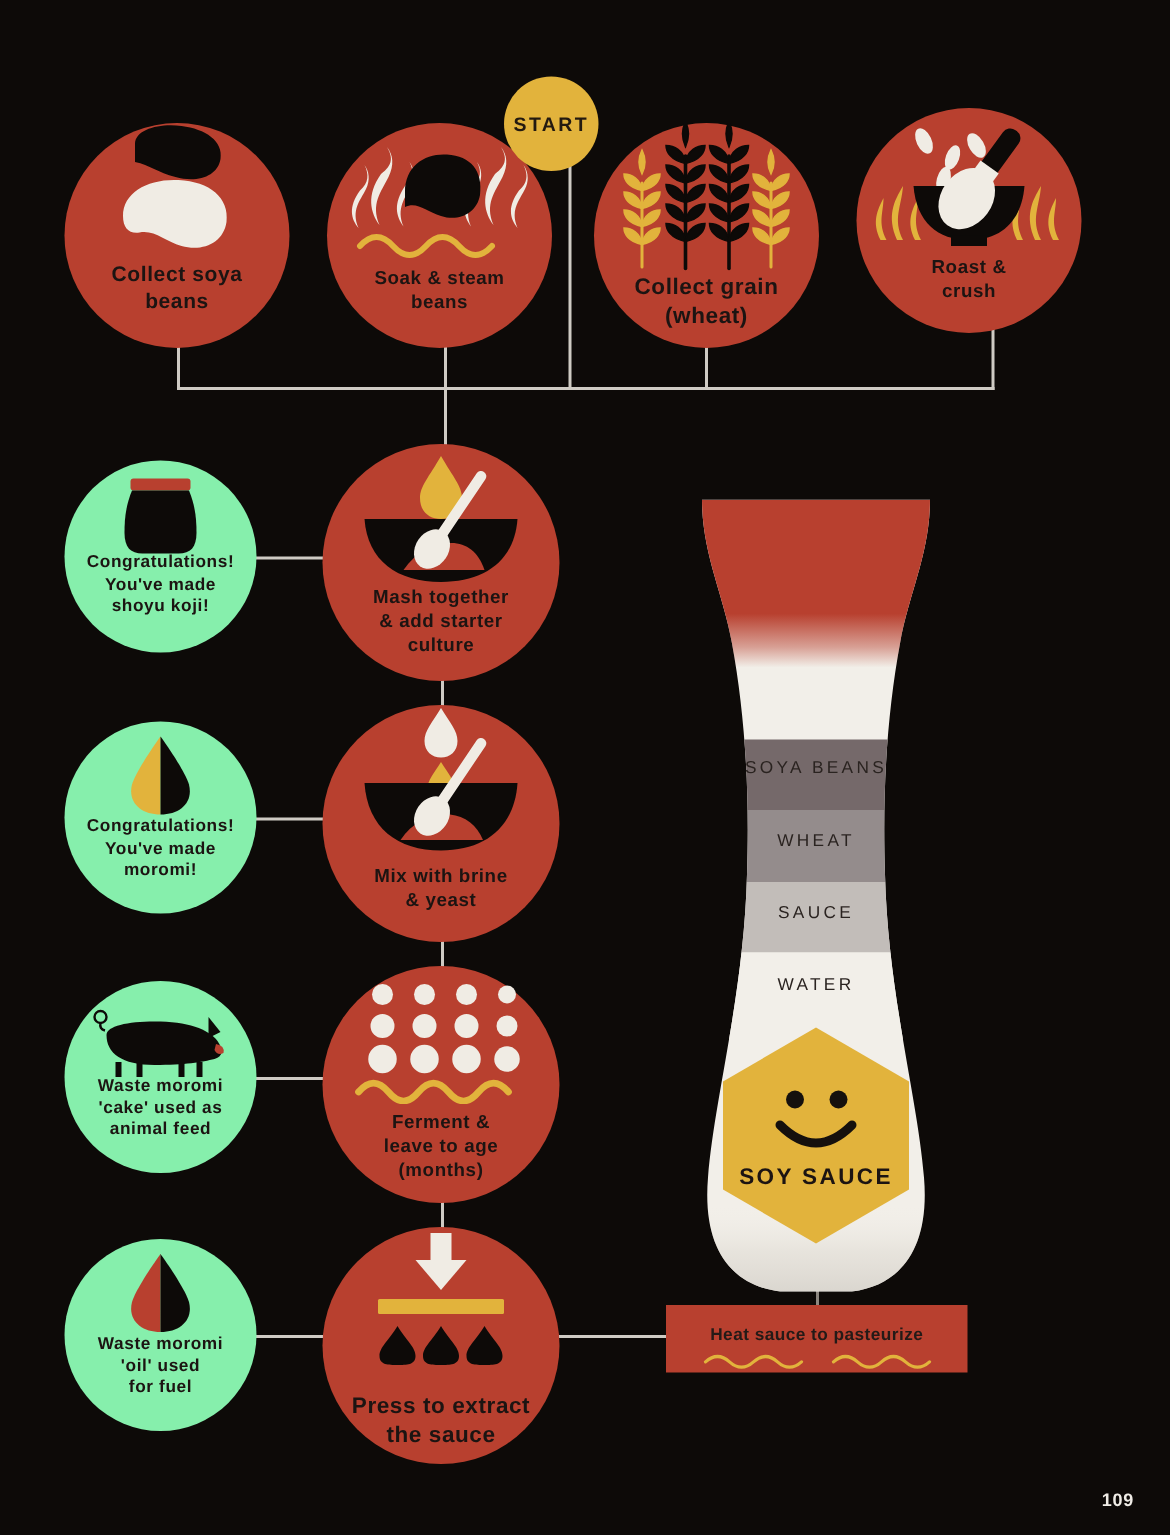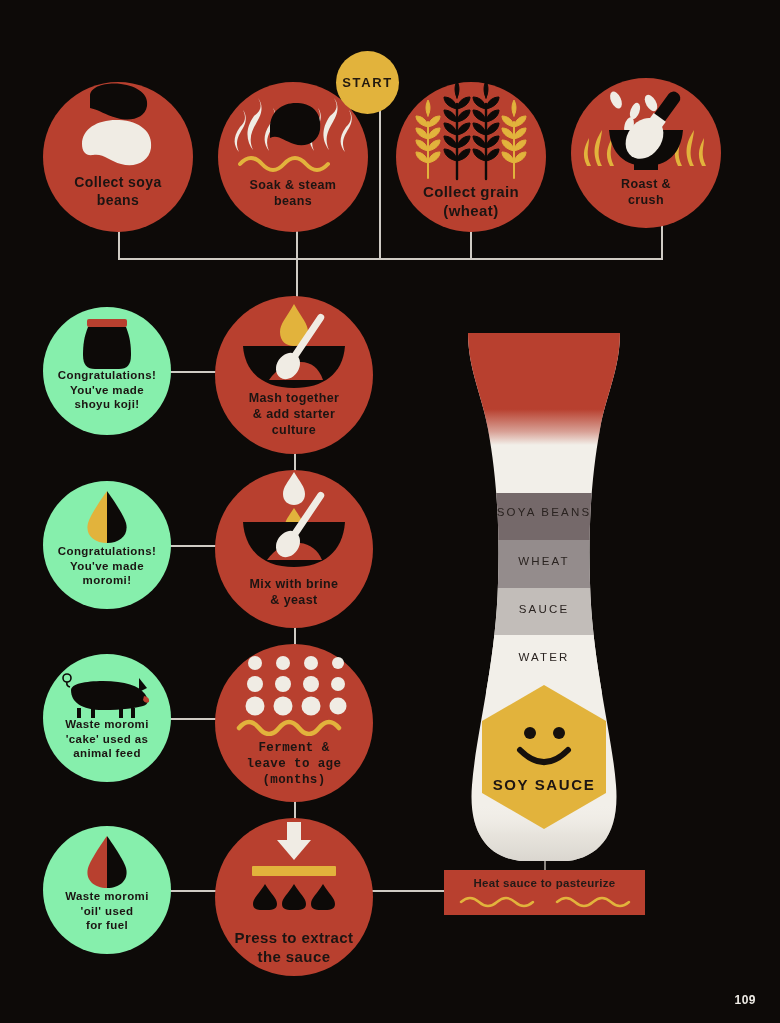--- a/index.html
+++ b/index.html
@@ -50,21 +50,21 @@
   }
   .hex-label {
     position: absolute; width: 100%; text-align: center;
     font-size: 15px; font-weight: bold; letter-spacing: 1.6px; color: #1c1412;
   }
 
   
   #heatbox {
     position: absolute; background: #b8402f; z-index: 3;
     display: flex; flex-direction: column; align-items: center;
-    justify-content: flex-start; padding-top: 7px;
+    justify-content: flex-start; padding-top: 14px;
   }
   #heatbox .ht {
     font-size: 11.5px; font-weight: bold; color: #241a17; letter-spacing: .3px;
   }
 
   #pagenum {
     position: absolute; right: 24px; bottom: 16px;
     color: #efece6; font-size: 12px; font-weight: bold; letter-spacing: .5px;
   }
 </style>
@@ -197,21 +197,21 @@
           </g>
         </g>
       </svg>
     </div>
     <div class="cap" style="font-size:15px;">
       <span style="white-space:pre-line;">Collect grain
 (wheat)</span>
     </div>
   </div>
 
-  <div class="node red" style="left:571px;top:78px;width:150px;height:150px;">
+  <div class="node red" style="left:571px;top:72px;width:150px;height:150px;">
     <div class="art" style="height:98px;">
       <svg viewBox="0 0 150 98" width="150" height="98">
 
         <g fill="#e2b33c">
           <path d="M16 88 C10 76,14 68,18 60 C18 70,14 76,20 88Z"></path>
           <path d="M27 88 C20 72,25 62,31 52 C30 66,24 74,31 88Z"></path>
           <path d="M39 88 C33 76,37 68,41 60 C41 70,37 76,43 88Z"></path>
           <path d="M107 88 C101 76,105 68,109 60 C109 70,105 76,111 88Z"></path>
           <path d="M119 88 C112 72,117 62,123 52 C122 66,116 74,123 88Z"></path>
           <path d="M131 88 C125 76,129 68,133 60 C133 70,129 76,135 88Z"></path>
@@ -332,21 +332,21 @@
           <ellipse cx="78.5" cy="76" rx="11" ry="14" fill="#f0ece4"></ellipse>
         </g>
       </svg>
     </div>
     <div class="cap" style="font-size:12.5px;padding-top:6px;">
       <span style="white-space:pre-line;">Mix with brine
 &amp; yeast</span>
     </div>
   </div>
 
-  <div class="node red" style="left:215px;top:644px;width:158px;height:158px;font-family:Liberation Mono, monospace;">
+  <div class="node red" style="left:215px;top:644px;width:158px;height:158px;">
     <div class="art" style="height:92px;">
       <svg viewBox="0 0 158 92" width="158" height="92">
         <g fill="#f0ece4">
           <circle cx="40" cy="19" r="7"></circle>
             <circle cx="68" cy="19" r="7"></circle>
           <circle cx="96" cy="19" r="7"></circle>
             <circle cx="123" cy="19" r="6"></circle>
           <circle cx="40" cy="40" r="8"></circle>
             <circle cx="68" cy="40" r="8"></circle>
           <circle cx="96" cy="40" r="8"></circle>

